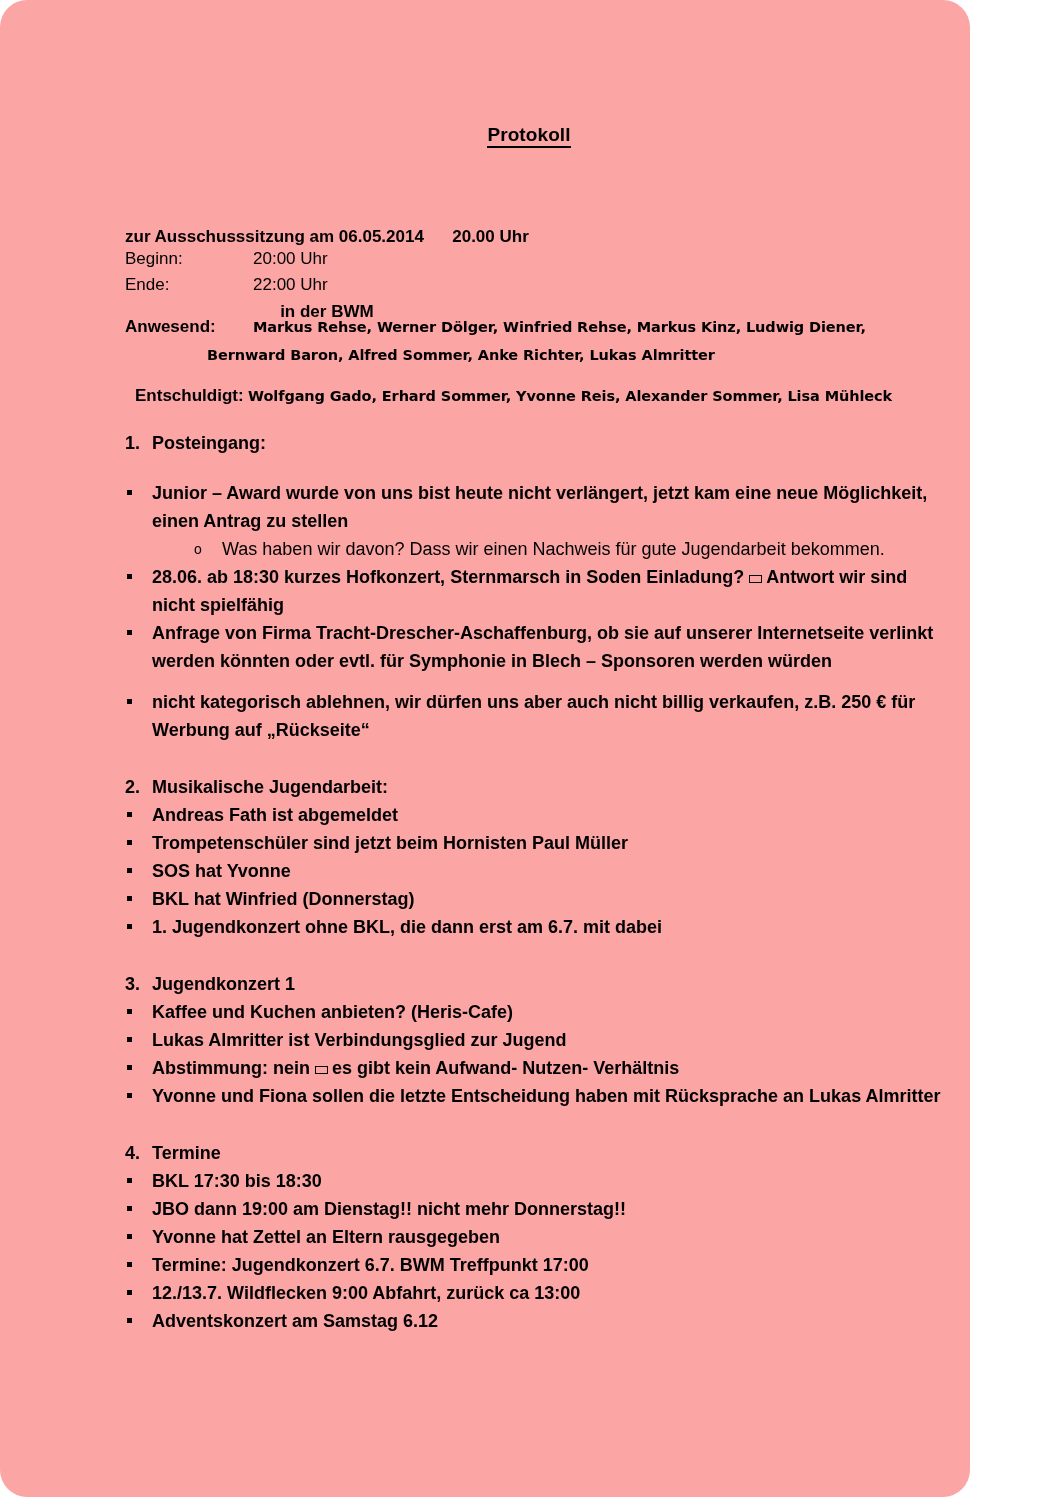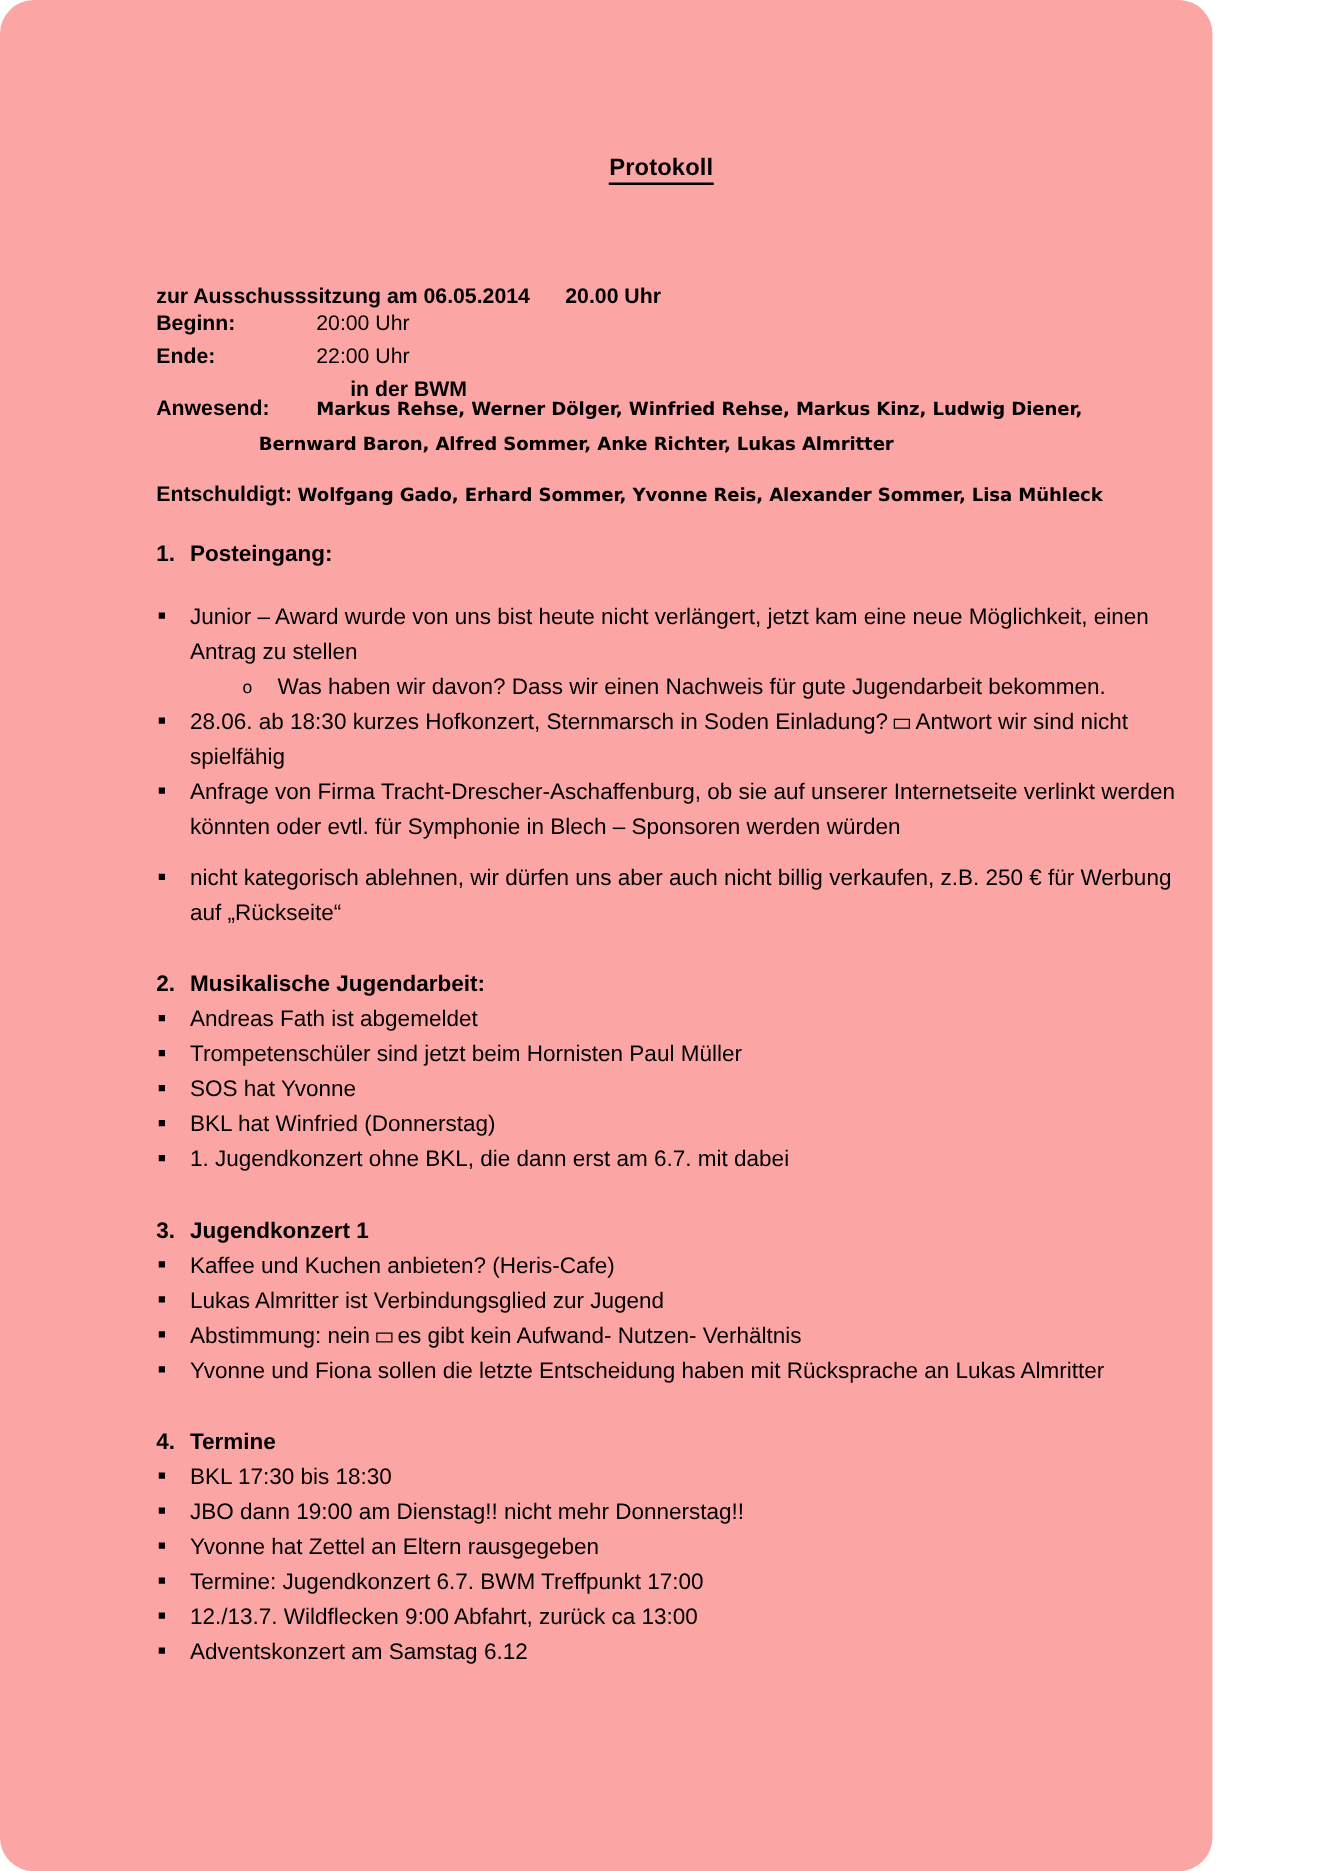--- a/index.html
+++ b/index.html
@@ -57,21 +57,21 @@
     font-size: 17px;
     line-height: 26px;
   }
   .kv-row {
     display: flex;
     align-items: baseline;
   }
   .kv-key {
     width: 128px;
     flex: 0 0 128px;
-    font-weight: bold;
+    font-weight: normal;
   }
   .kv-val { font-weight: normal; }
 
   
   .names-block {
     position: absolute;
     left: 125px;
     top: 313px;
     font-size: 16px;
     line-height: 28px;
@@ -96,21 +96,21 @@
   .names-cont {
     margin-left: 82px;
     font-weight: bold;
     font-family: "DejaVu Sans", sans-serif;
     font-size: 14.5px;
     letter-spacing: -0.1px;
   }
 
   .excused-block {
     position: absolute;
-    left: 125px;
+    left: 135px;
     top: 383px;
     font-size: 16px;
     line-height: 26px;
     white-space: nowrap;
     text-align: center;
   }
   .excused-key {
     font-weight: bold;
     font-size: 17px;
     font-family: "Liberation Sans", sans-serif;
@@ -145,20 +145,21 @@
     font-weight: bold;
   }
 
   .bullet {
     position: relative;
     margin-left: 125px;
     padding-left: 27px;
     font-size: 18px;
     line-height: 28px;
     max-width: 800px;
+    font-weight: bold;
   }
   .bullet .marker {
     position: absolute;
     left: 2px;
     top: 11px;
     width: 5px;
     height: 5px;
     background: #000;
   }
 

